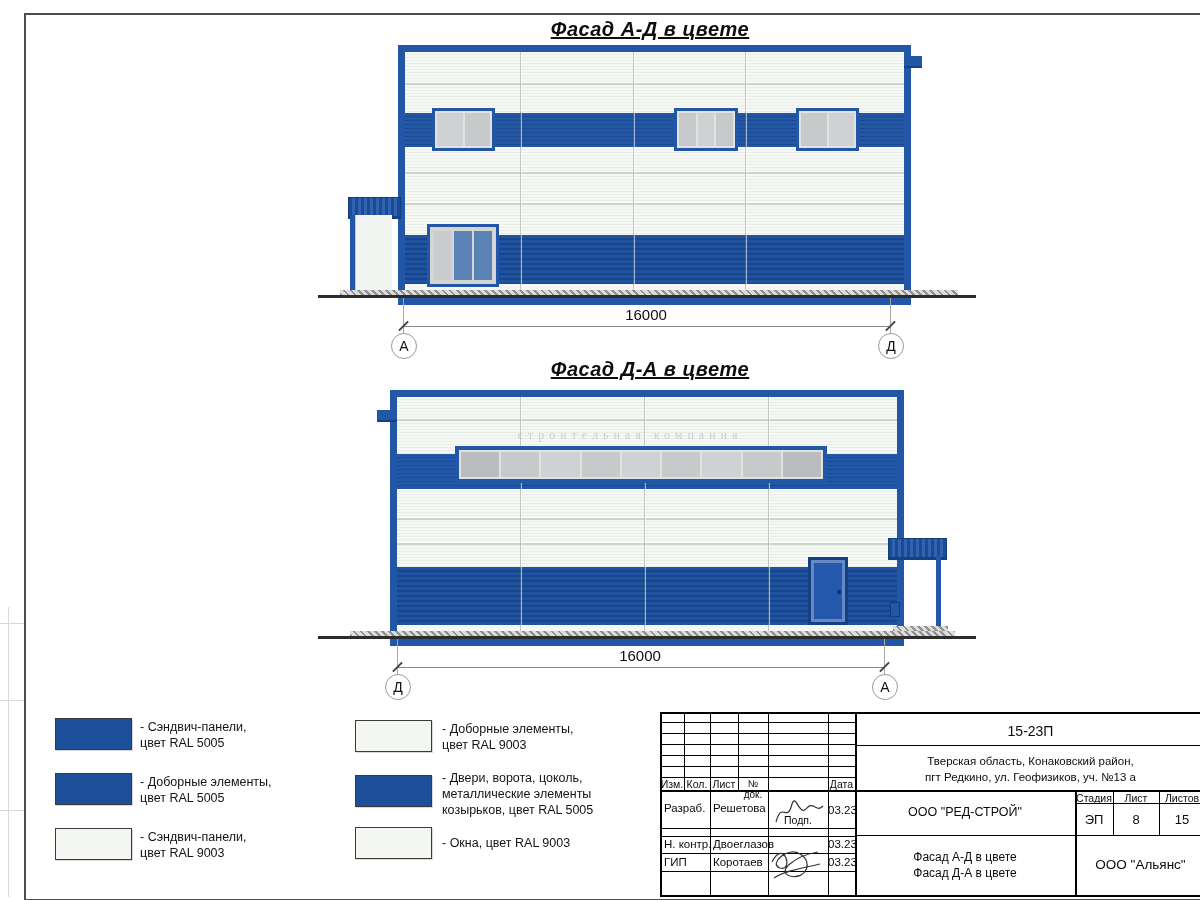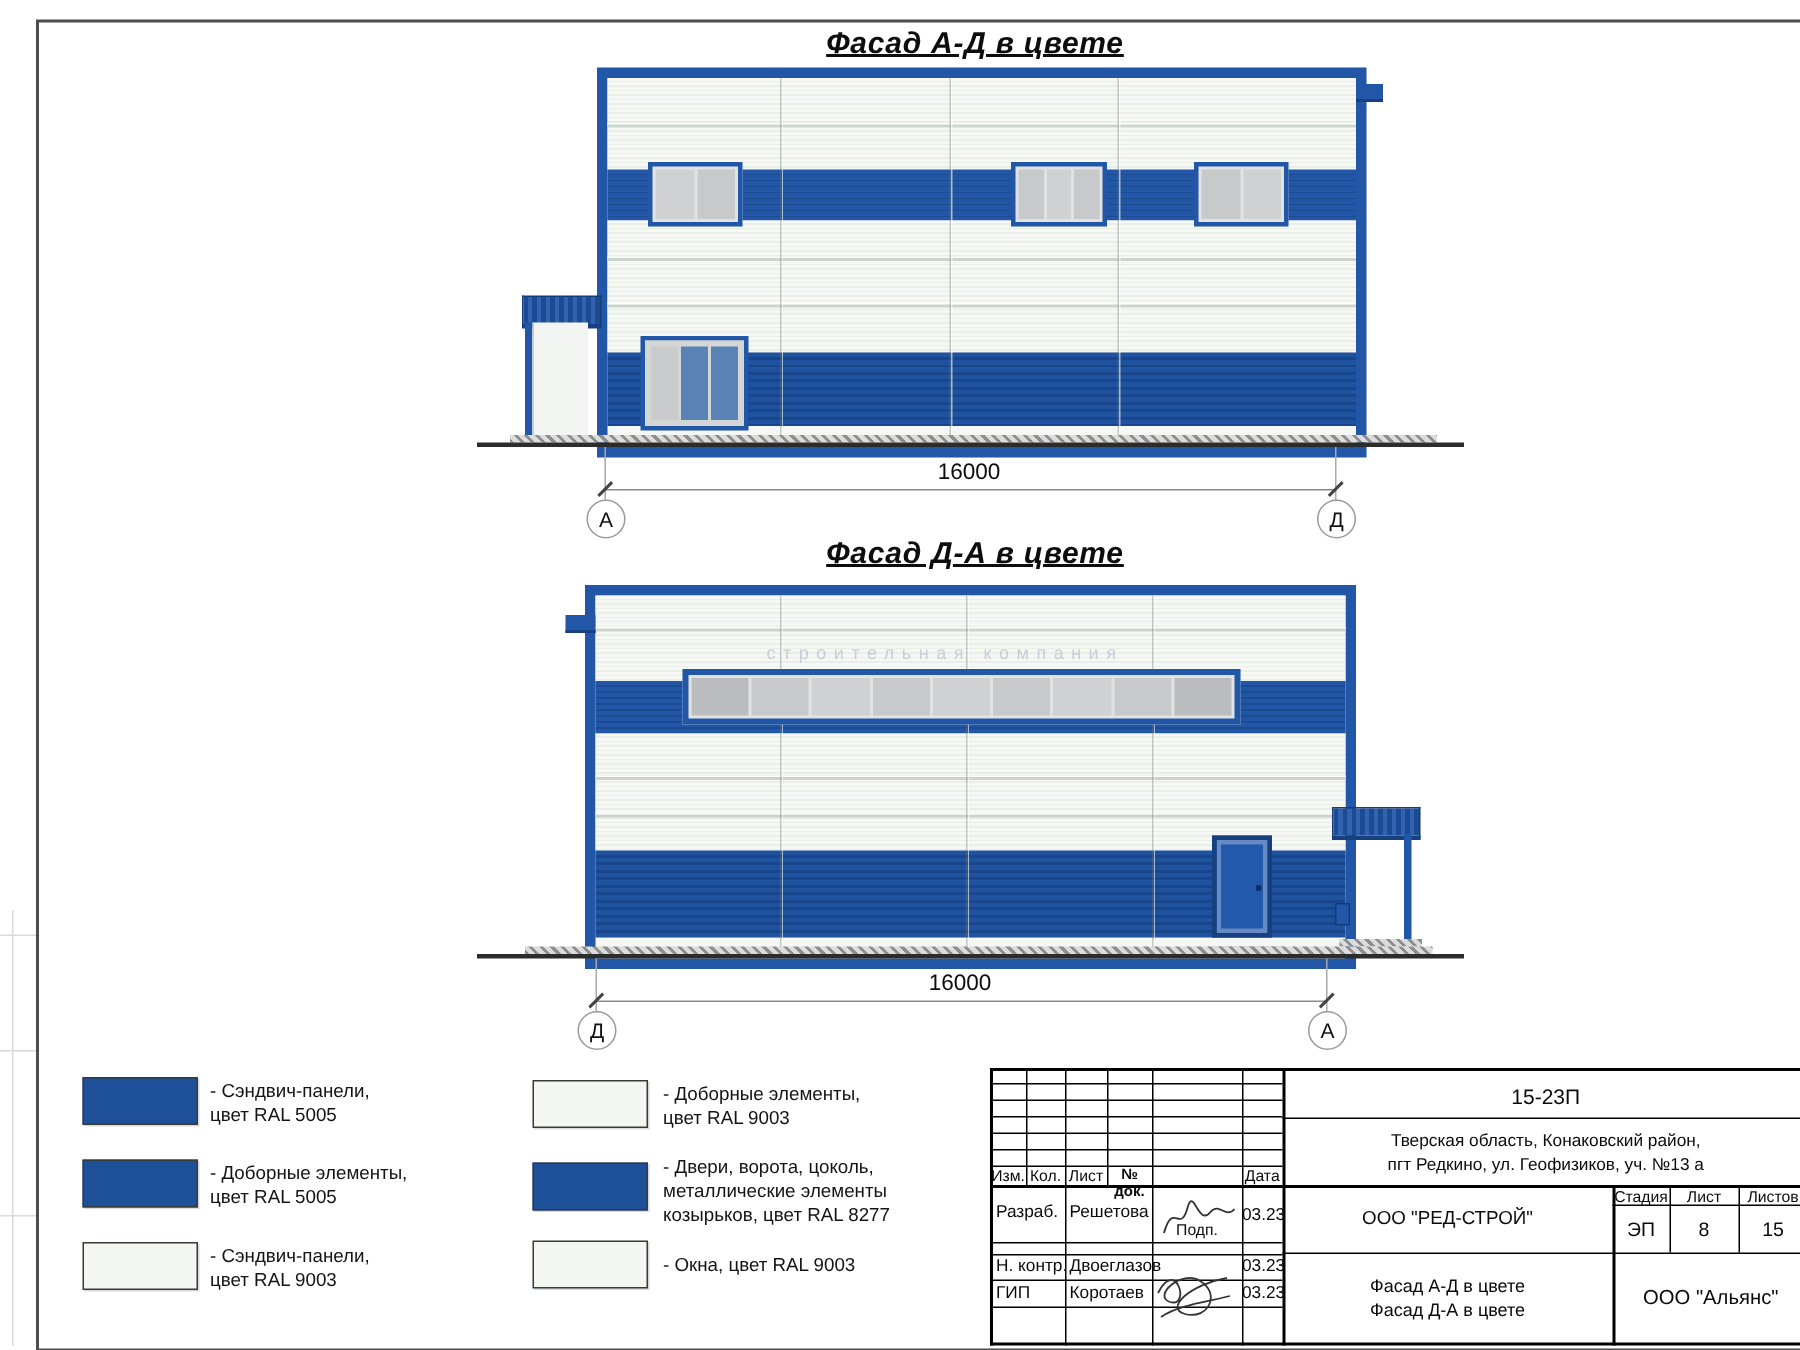--- a/index.html
+++ b/index.html
@@ -33,21 +33,21 @@
   
   .ext-line{position:absolute;width:1px;background:#a8a8a8;}
   .dim-line{position:absolute;height:1px;background:#8a8a8a;}
   .tick{position:absolute;width:13px;height:2px;background:#444;transform:rotate(-45deg);}
   .dim-text{position:absolute;text-align:center;font-size:15px;color:#0d0d0d;}
   .axis-circle{position:absolute;width:24px;height:24px;border:1px solid #9a9a9a;border-radius:50%;
                background:#fff;text-align:center;line-height:24px;font-size:14px;color:#111;}
   
   .watermark{position:absolute;text-align:center;color:rgba(150,160,172,0.40);pointer-events:none;z-index:5;}
   .wm-big{font-size:42px;font-weight:bold;letter-spacing:10px;line-height:1;}
-  .wm-small{font-size:12px;letter-spacing:5px;margin-top:4px;color:rgba(150,160,172,0.45);}
+  .wm-small{font-size:12px;letter-spacing:5px;margin-top:4px;color:rgba(150,160,172,0.45);font-family:Liberation Serif, serif;}
   
   .swatch{position:absolute;width:75px;height:30px;border:1.5px solid #3a3a3a;box-shadow:1px 1px 0 rgba(0,0,0,0.15);}
   .legend-label{position:absolute;font-size:12.5px;line-height:1.28;white-space:pre-line;color:#141414;}
   
   .tb{position:absolute;left:660px;top:712px;width:546px;height:185px;background:#fff;font-size:11.5px;}
   .tb .hline{position:absolute;background:#000;height:1px;}
   .tb .vline{position:absolute;background:#000;width:1px;}
   .tb .heavy{background:#000;}
   .tb .cell{position:absolute;text-align:center;color:#0b0b0b;}
   .tb .lbl{position:absolute;color:#0b0b0b;}
@@ -181,21 +181,21 @@
 <div class="legend-label" style="left:140px;top:829px;width:200px;">- Сэндвич-панели,
   цвет RAL 9003</div>
 
 <div class="swatch" style="left: 355px; top: 720px; background-color: rgb(244, 246, 242);"></div>
 <div class="legend-label" style="left:442px;top:721px;width:210px;">- Доборные элементы,
   цвет RAL 9003</div>
 
 <div class="swatch" style="left: 355px; top: 775px; background-color: rgb(30, 79, 153);"></div>
 <div class="legend-label" style="left:442px;top:770px;width:220px;">- Двери, ворота, цоколь,
   металлические элементы
-  козырьков, цвет RAL 8277</div>
+  козырьков, цвет RAL 5005</div>
 
 <div class="swatch" style="left: 355px; top: 827px; background-color: rgb(244, 246, 242);"></div>
 <div class="legend-label" style="left:442px;top:835px;width:210px;">- Окна, цвет RAL 9003</div>
 
 <div class="tb">
 
   <div class="hline heavy" style="left:0;top:0;width:546px;height:2px;"></div>
   <div class="hline heavy" style="left:0;top:183px;width:546px;height:2px;"></div>
   <div class="vline heavy" style="left:0;top:0;height:185px;width:2px;"></div>
   <div class="vline heavy" style="left:195px;top:0;height:185px;width:2px;"></div>
@@ -214,21 +214,21 @@
   <div class="hline" style="left:0;top:65px;width:195px;"></div>
   <div class="hline heavy" style="left:0;top:78px;width:195px;height:2px;"></div>
   <div class="hline" style="left:0;top:116px;width:195px;"></div>
   <div class="hline" style="left:0;top:124px;width:195px;"></div>
   <div class="hline" style="left:0;top:141px;width:195px;"></div>
   <div class="hline" style="left:0;top:159px;width:195px;"></div>
 
   <div class="cell" style="left:0;top:66px;width:24px;font-size:10.5px;">Изм.</div>
   <div class="cell" style="left:24px;top:66px;width:26px;font-size:10.5px;">Кол.</div>
   <div class="cell" style="left:50px;top:66px;width:28px;font-size:10.5px;">Лист</div>
-  <div class="cell" style="left:78px;top:66px;width:30px;font-size:10px;font-weight:bold;">№ док.</div>
+  <div class="cell" style="left:78px;top:66px;width:30px;font-size:10px;">№ док.</div>
   <div class="cell" style="left:108px;top:66px;width:60px;font-size:10.5px;margin-top:36px;">Подп.</div>
   <div class="cell" style="left:168px;top:66px;width:27px;font-size:10.5px;">Дата</div>
 
   <div class="lbl" style="left:4px;top:90px;">Разраб.</div>
   <div class="lbl" style="left:53px;top:90px;">Решетова</div>
   <div class="cell" style="left:168px;top:92px;width:27px;">03.23</div>
   <div class="lbl" style="left:4px;top:126px;">Н. контр.</div>
   <div class="lbl" style="left:53px;top:126px;">Двоеглазов</div>
   <div class="cell" style="left:168px;top:126px;width:27px;">03.23</div>
   <div class="lbl" style="left:4px;top:144px;">ГИП</div>

